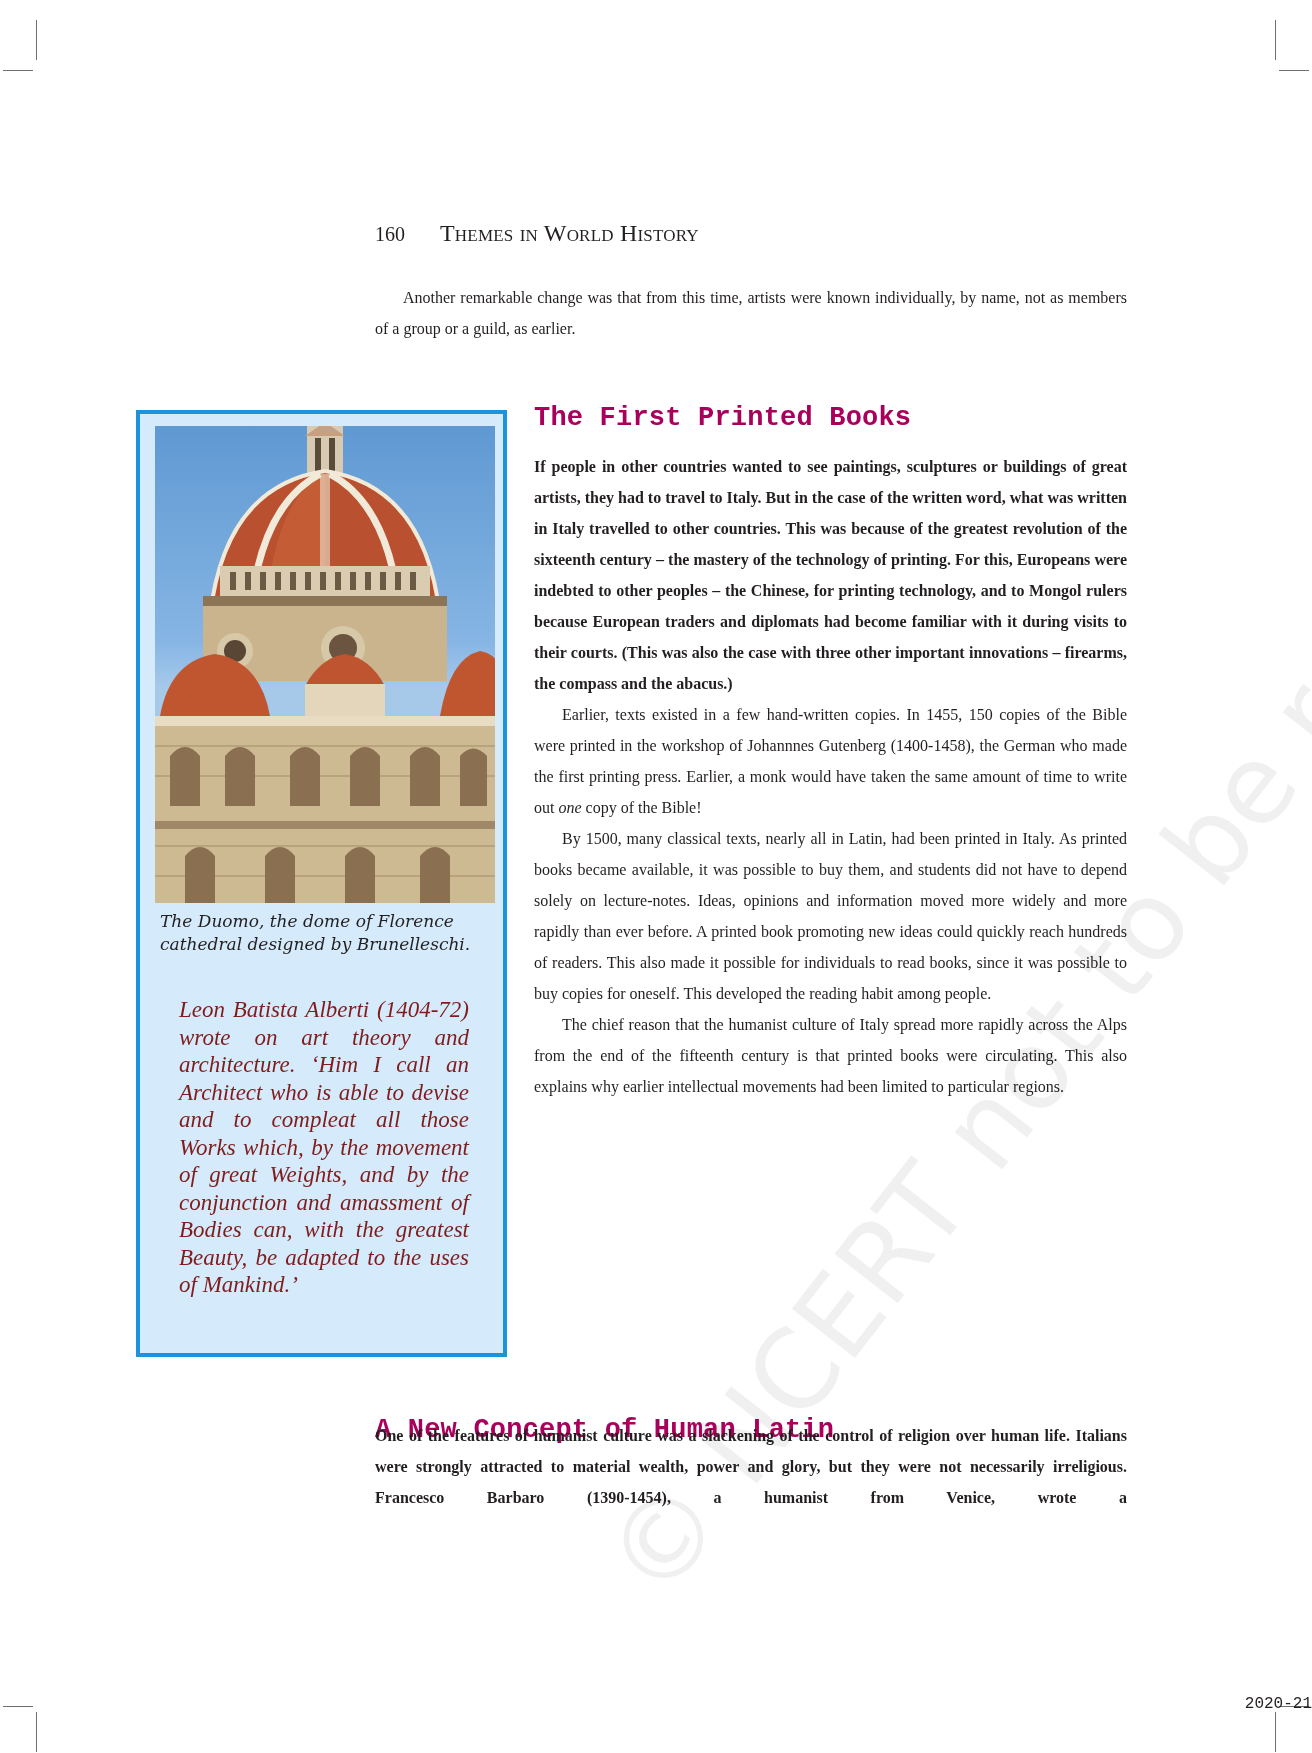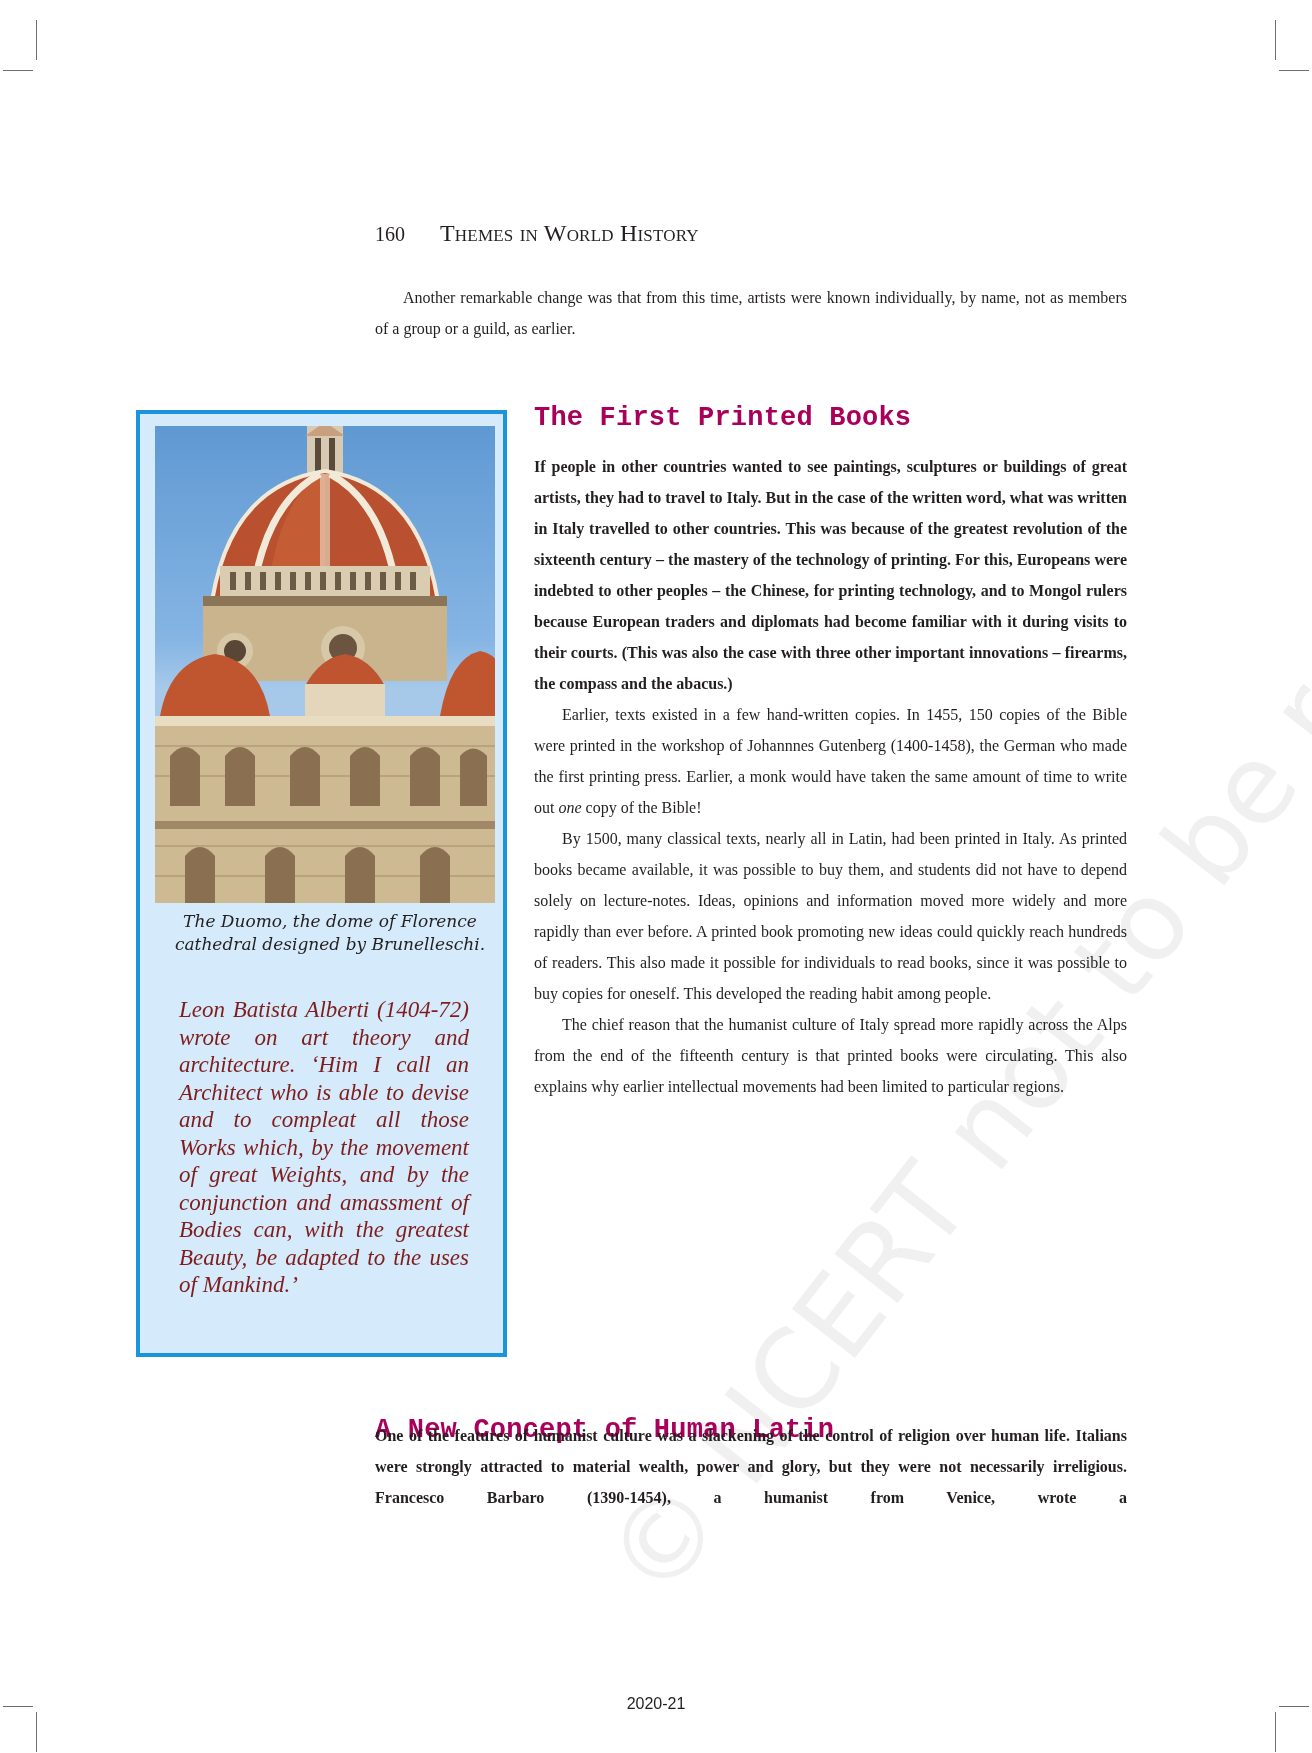--- a/index.html
+++ b/index.html
@@ -34,30 +34,30 @@
       position: absolute; left: 136px; top: 410px; width: 363px; height: 939px;
       border: 4px solid #1a94dc; background: #d5ebfb;
     }
     .photo {
       position: absolute; left: 15px; top: 12px; width: 340px; height: 477px;
       background: linear-gradient(180deg, #5f99d2 0%, #86b5e4 45%, #a6c9ea 55%);
       overflow: hidden;
     }
     .caption {
       position: absolute; left: 20px; top: 496px; width: 340px;
-      font-family: "DejaVu Serif", serif; font-style: italic; font-size: 17px; line-height: 23px; color: #231f20; text-align: center;
+      font-family: "DejaVu Serif", serif; font-style: italic; font-size: 17px; line-height: 23px; color: #231f20;
     }
     .quote {
       position: absolute; left: 39px; top: 582px; width: 290px;
       font-family: Liberation Serif, serif; font-style: italic; font-size: 23px;
       line-height: 27.5px; text-align: justify; color: #7f1d1d;
     }
     .footer {
-      position: absolute; left: 0; width: 1312px; top: 1695px; text-align: center;
-      font-family: Liberation Sans, sans-serif; font-size: 16px; color: #231f20;
+      position: absolute; left: 0; width: 1312px; top: 1695px; text-align: right;
+      font-family: Liberation Mono, monospace; font-size: 16px; color: #231f20;
     }
     .watermark {
       position: absolute; left: 300px; top: 840px; font-family: "DejaVu Sans", sans-serif;
       font-size: 110px; color: rgba(0,0,0,0.06); transform: rotate(-52deg); white-space: nowrap;
       pointer-events: none;
     }
   </style>
 </head>
 <body>
 

